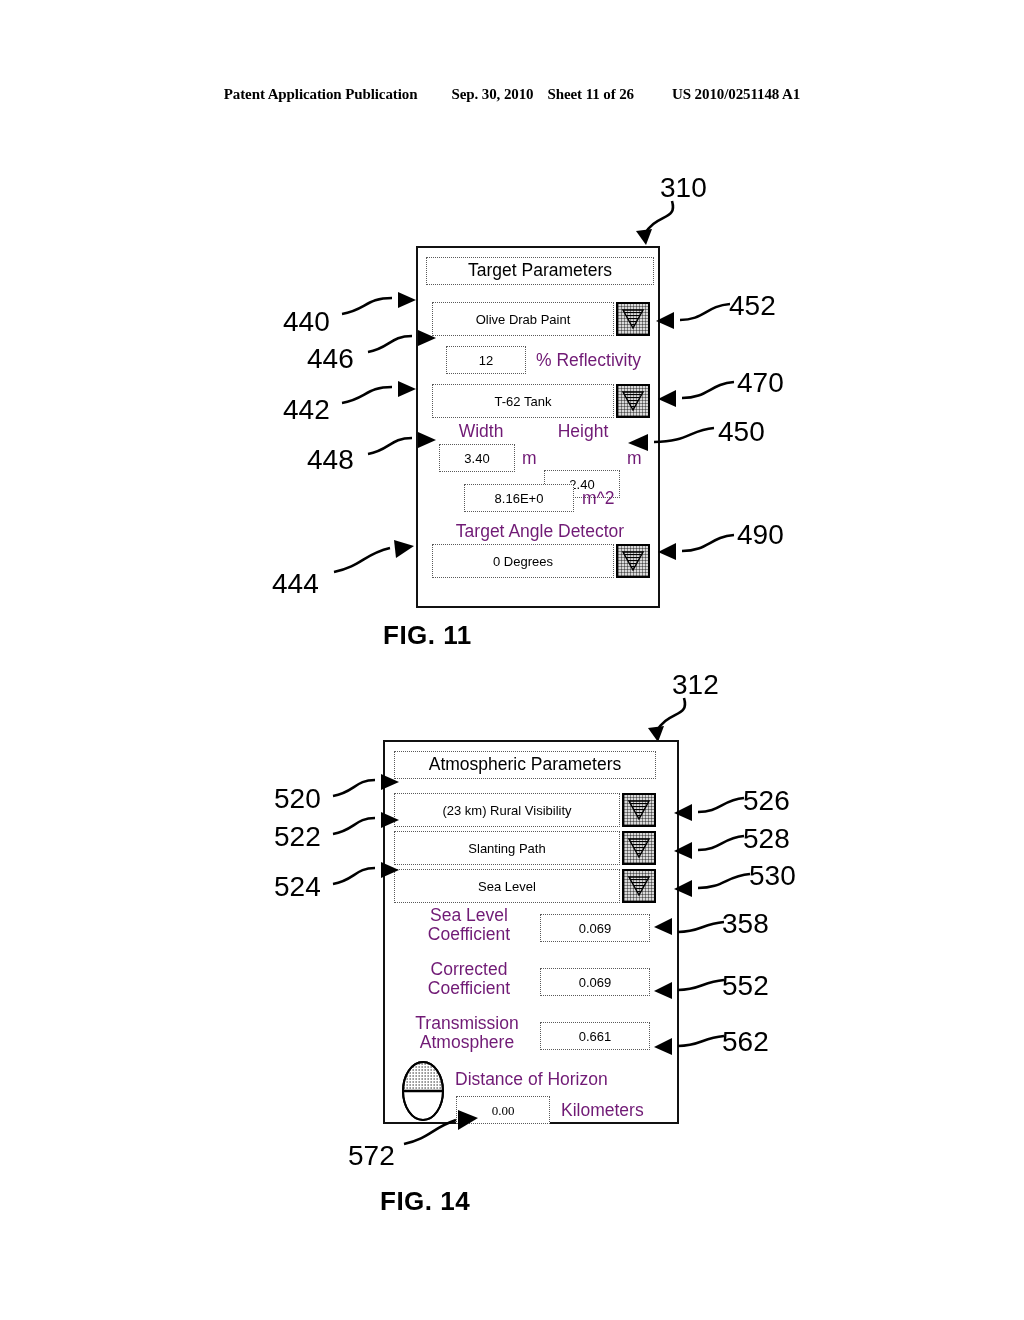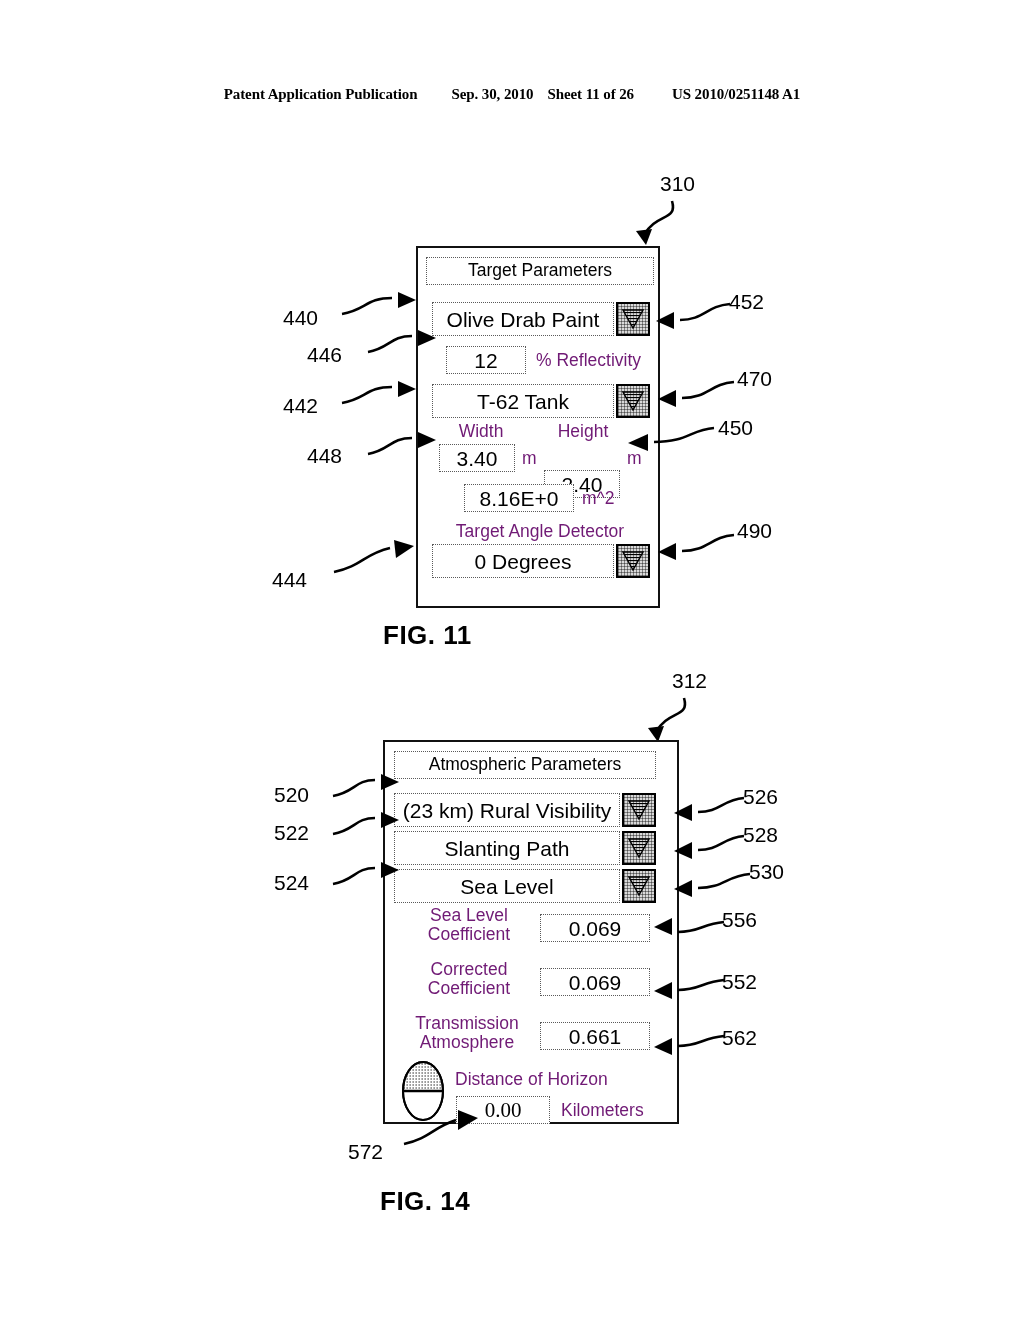--- a/index.html
+++ b/index.html
@@ -43,21 +43,21 @@
     box-sizing: border-box;
   }
 
   .fld {
     box-sizing: border-box;
     border: 1.6px dotted #5a5a5a;
     background: #fff;
     display: flex;
     align-items: center;
     justify-content: center;
-    font-size: 21px;
+    font-size: 13px;
     color: #000;
     line-height: 1;
   }
 
   .title-fld {
     font-size: 17.5px;
   }
 
   
   .combo {
@@ -92,21 +92,21 @@
     font-size: 17.5px;
     line-height: 19px;
     white-space: pre;
     color: #701a75;
   }
   .lbl.ctr { text-align: center; }
 
   
   .refnum {
     position: absolute;
-    font-size: 21px;
+    font-size: 28px;
     font-family: "Liberation Sans", sans-serif;
     color: #000;
     white-space: nowrap;
   }
 
   .leader { position: absolute; overflow: visible; }
   .leader path, .leader polygon { fill: none; stroke: #000; stroke-width: 2.6; }
   .leader polygon { fill: #000; stroke: none; }
 
   
@@ -343,21 +343,21 @@
   <path d="M 84 4 C 62 6, 60 18, 38 18"></path>
   <polygon points="32,10 14,19 32,27"></polygon>
 </svg>
 
 <div class="refnum" style="left:749px; top:860px;">530</div>
 <svg class="leader" style="left:660px; top:870px;" width="96" height="32">
   <path d="M 90 4 C 66 6, 64 18, 38 18"></path>
   <polygon points="32,10 14,19 32,27"></polygon>
 </svg>
 
-<div class="refnum" style="left:722px; top:908px;">556</div>
+<div class="refnum" style="left:722px; top:908px;">358</div>
 <svg class="leader" style="left:648px; top:914px;" width="82" height="32">
   <path d="M 76 8 C 54 10, 52 18, 30 18"></path>
   <polygon points="24,4 6,13 24,21"></polygon>
 </svg>
 
 <div class="refnum" style="left:722px; top:970px;">552</div>
 <svg class="leader" style="left:648px; top:972px;" width="82" height="32">
   <path d="M 76 8 C 54 10, 52 18, 30 18"></path>
   <polygon points="24,10 6,19 24,27"></polygon>
 </svg>

